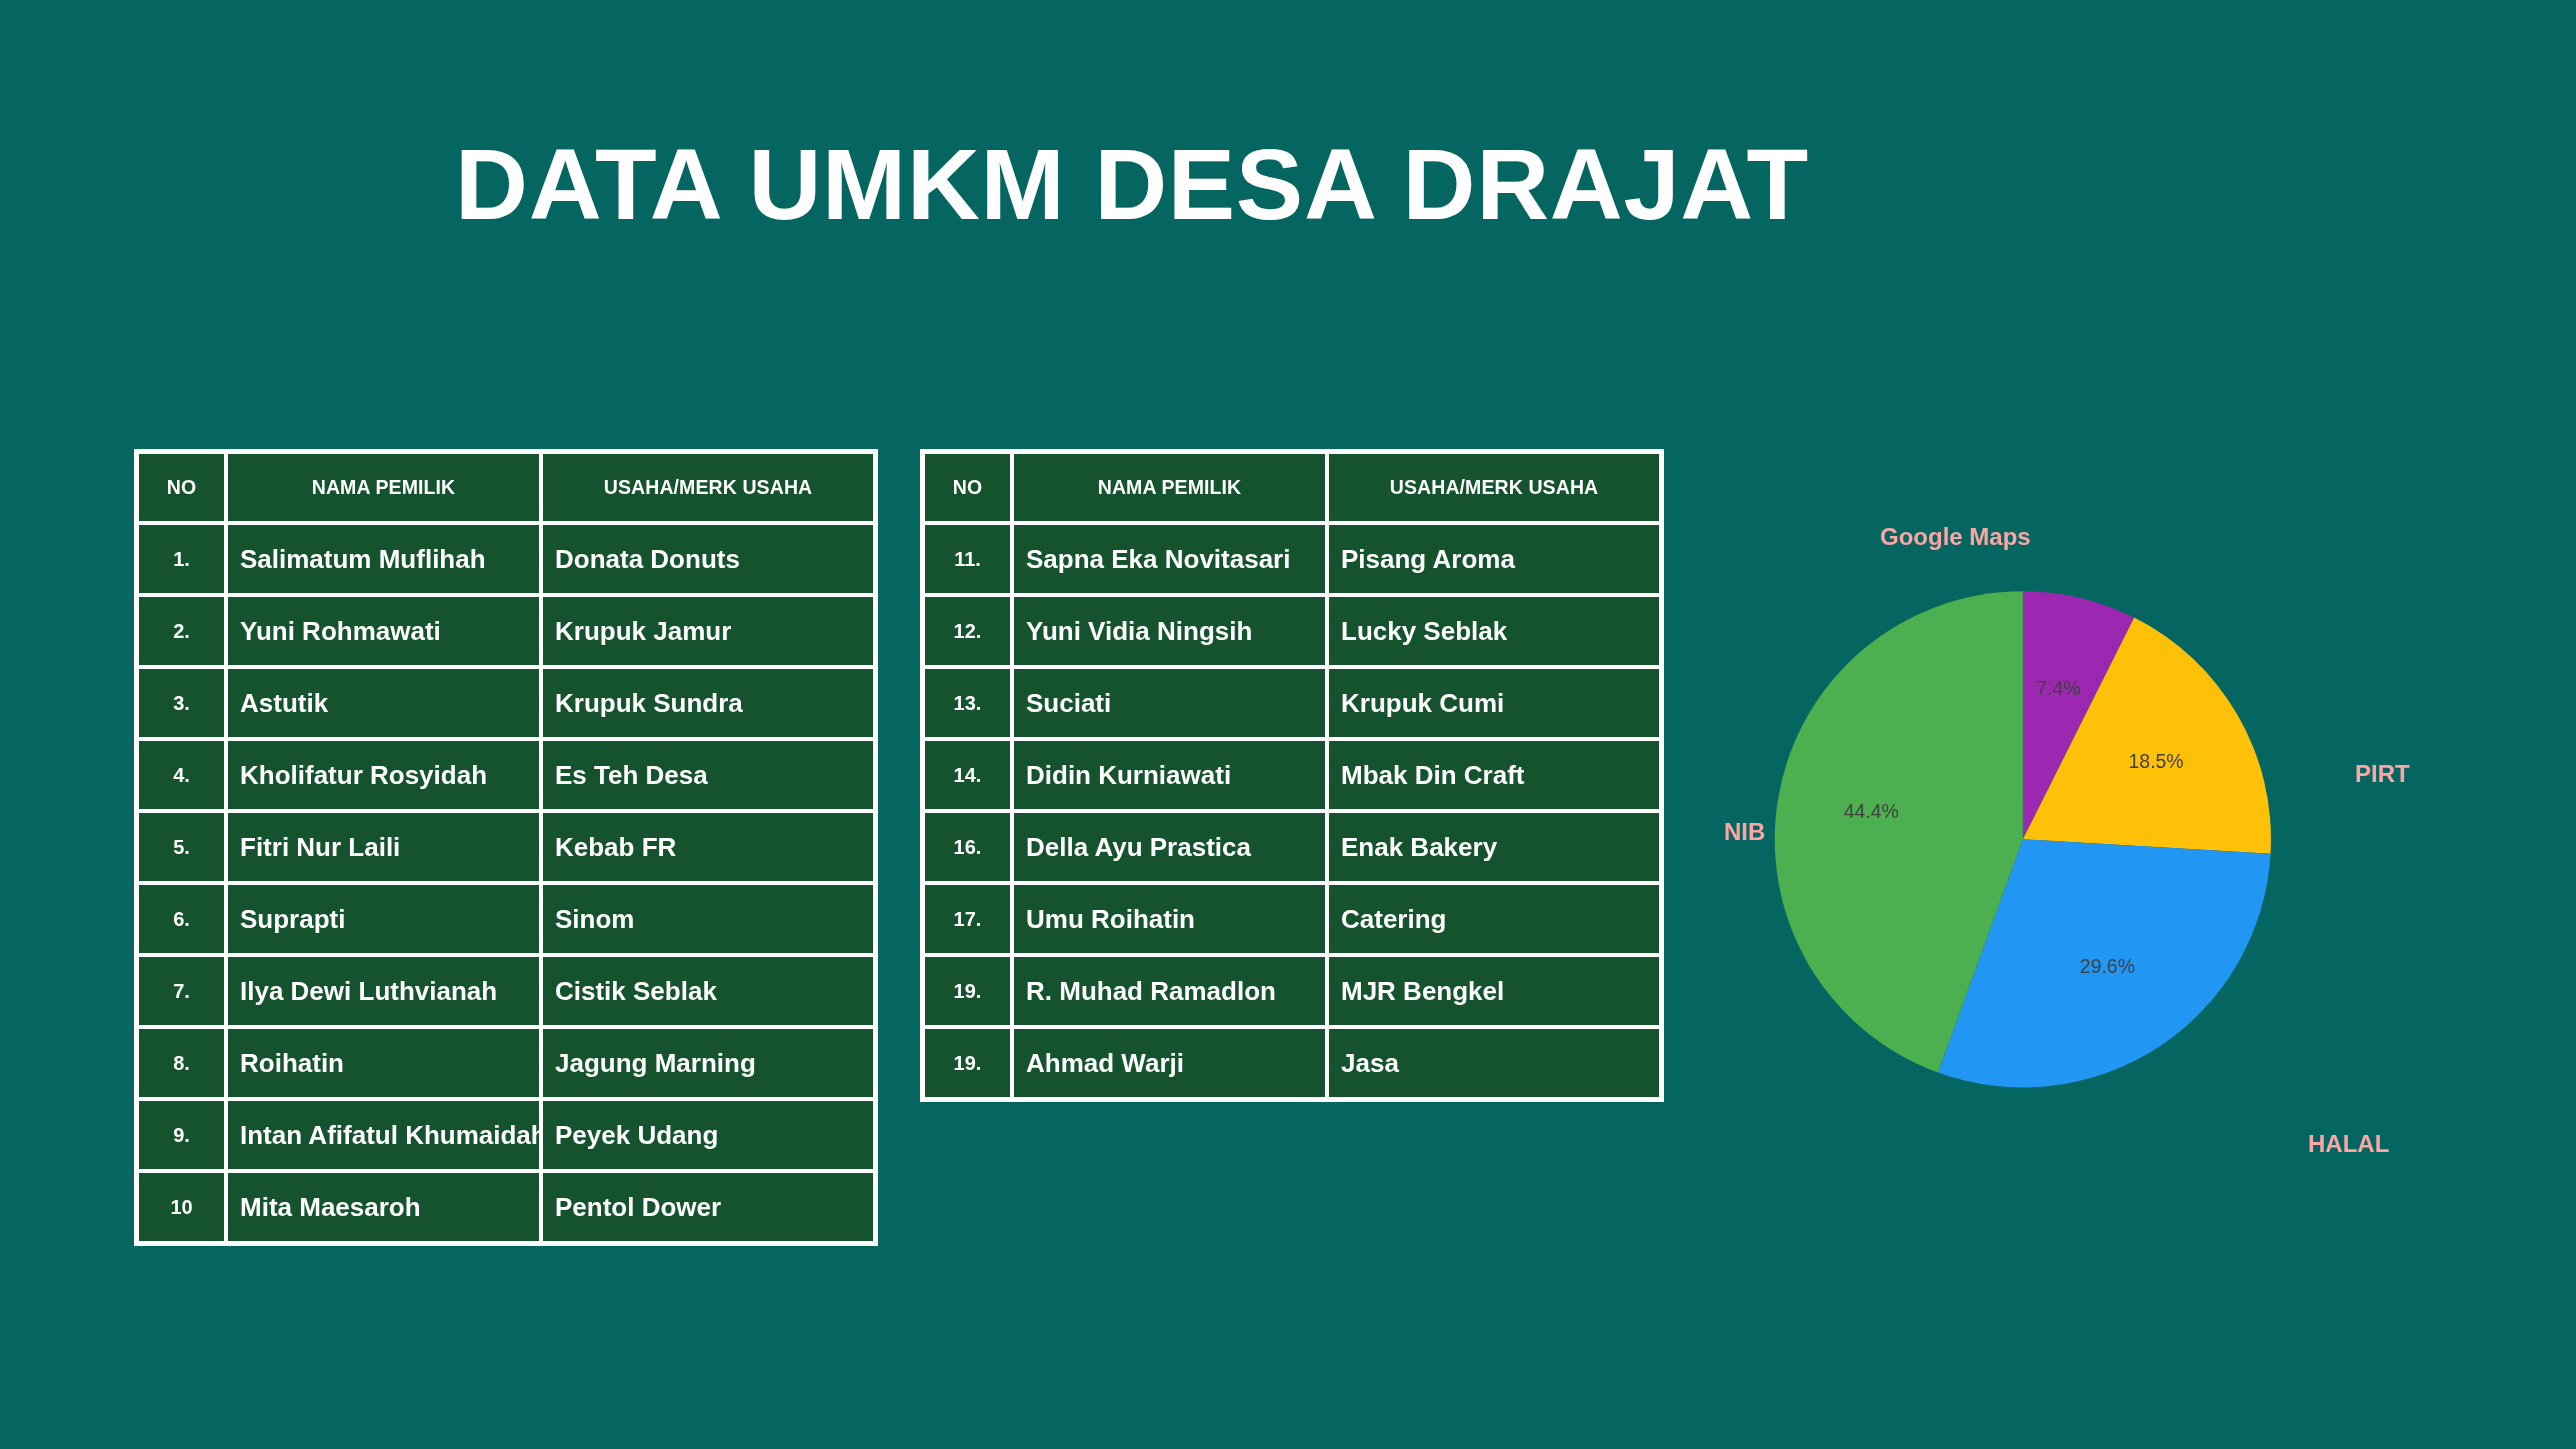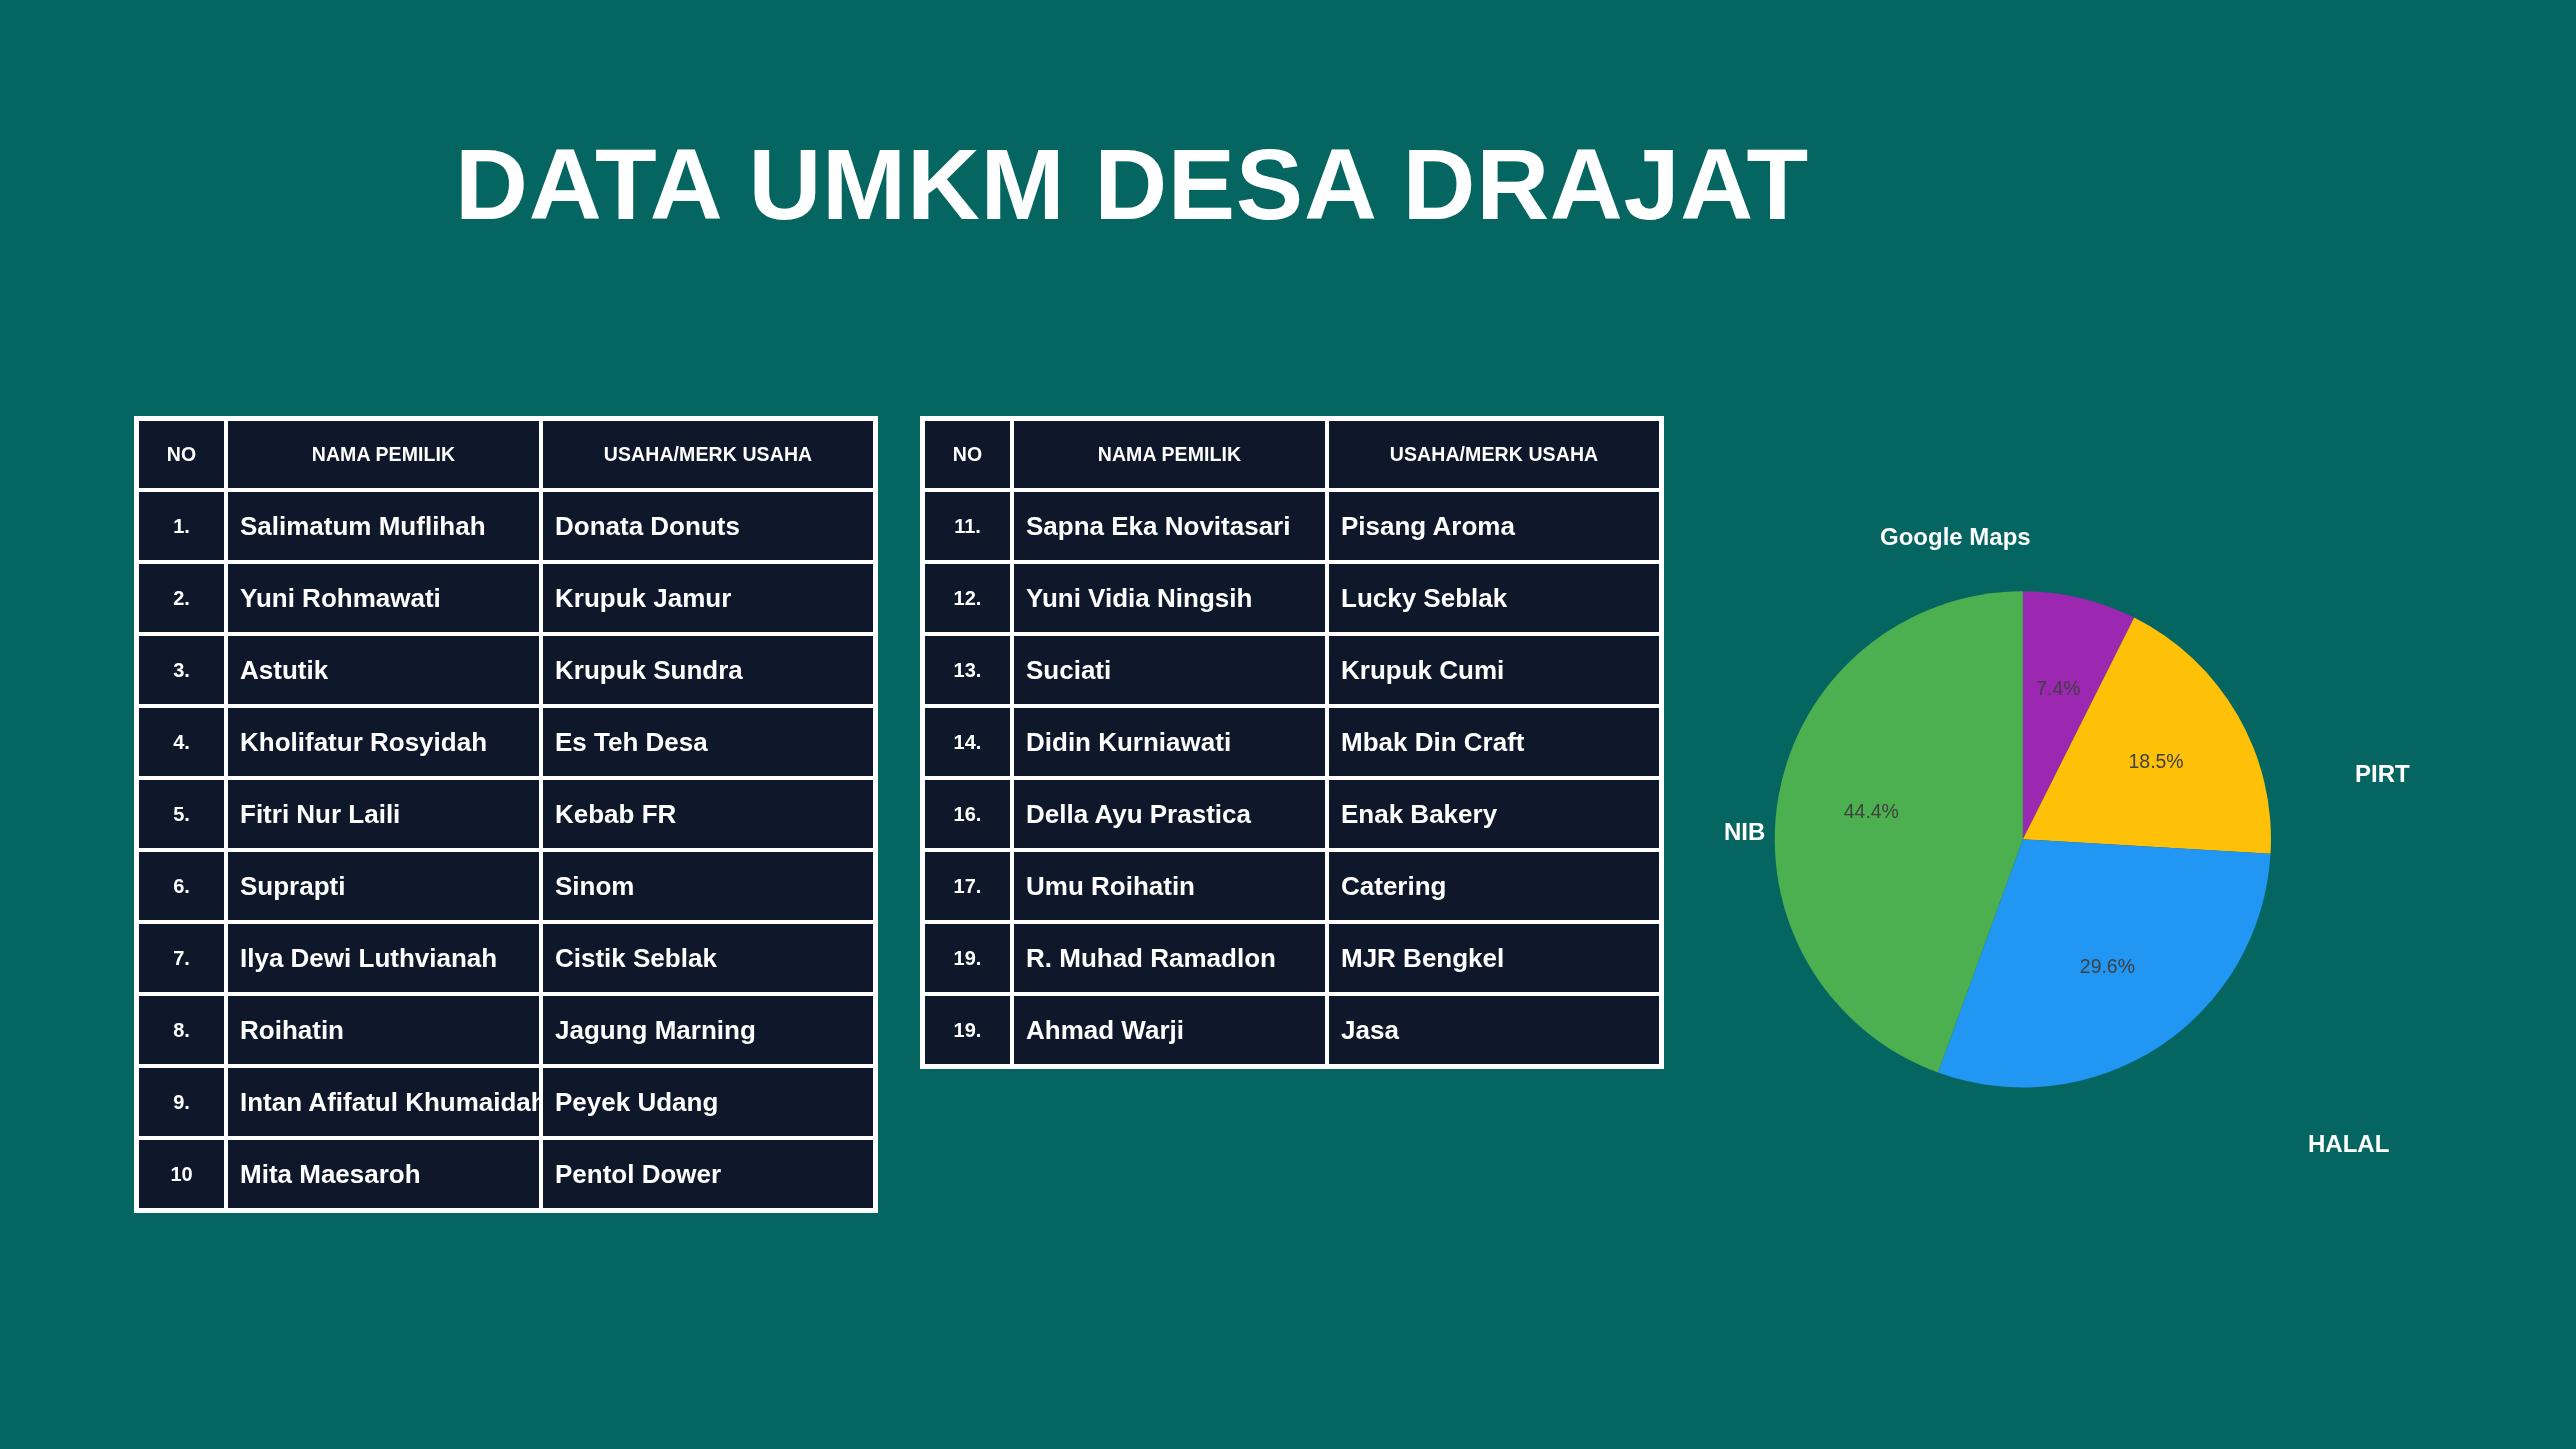--- a/index.html
+++ b/index.html
@@ -31,22 +31,23 @@
     line-height: 1.05;
     white-space: nowrap;
   }
 
   
   .umkm-table {
     position: absolute;
     border-collapse: separate;
     border-spacing: 0;
     table-layout: fixed;
-    background: #0f172a;
+    background: #14532d;
     border: 3.4px solid #ffffff;
+    margin-top: 33px;
   }
 
   #table-left  { left: 134px;  top: 416px; width: 738px; }
   #table-right { left: 920px; top: 416px; width: 738px; }
 
   .umkm-table col.col-no    { width: 89px; }
   .umkm-table col.col-name  { width: 315px; }
   .umkm-table col.col-usaha { width: 334px; }
 
   .umkm-table th,
@@ -89,21 +90,21 @@
   }
 
   #pie-svg {
     position: absolute;
     left: 0;
     top: 0;
   }
 
   .pie-category-label {
     position: absolute;
-    color: #ffffff;
+    color: #fca5a5;
     font-size: 24px;
     font-weight: 700;
     white-space: nowrap;
   }
 
   .pie-pct-label {
     fill: #404040;
     font-family: "Liberation Sans", sans-serif;
     font-size: 29px;
     font-weight: 400;

